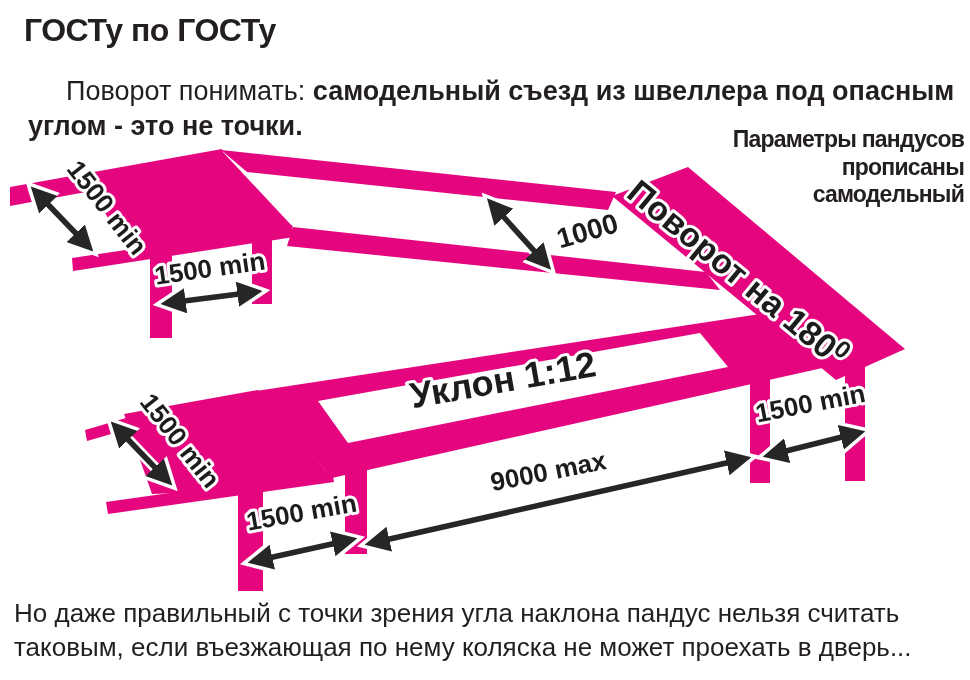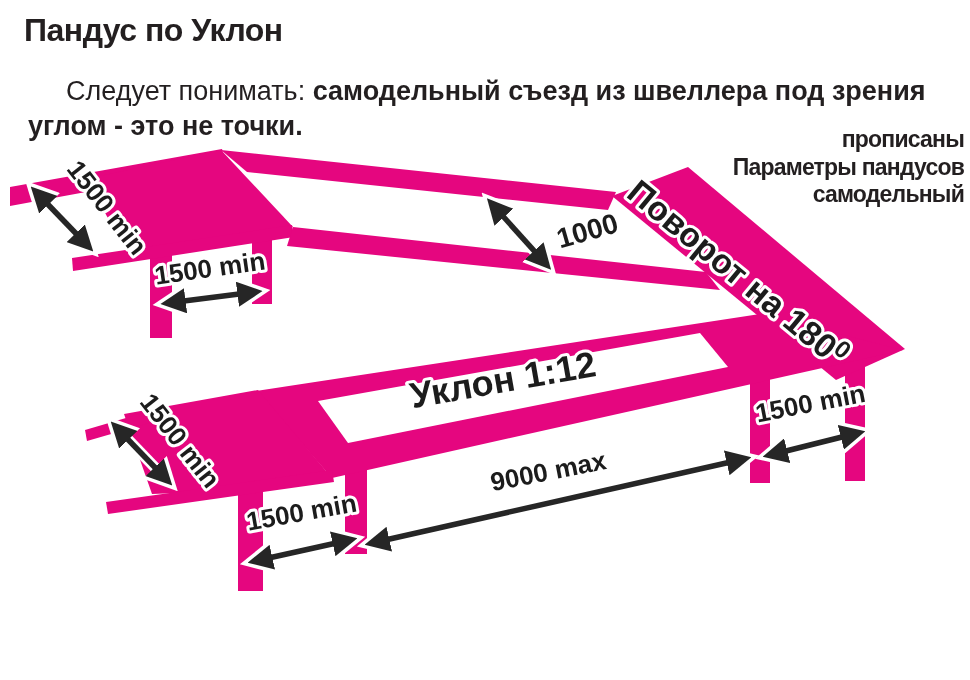--- a/index.html
+++ b/index.html
@@ -16,30 +16,30 @@
   svg text{font-family:"Liberation Sans",sans-serif;font-weight:bold;fill:#1c1c1c;
            paint-order:stroke;stroke:#ffffff;stroke-width:6px;stroke-linejoin:round;}
   .ab{stroke:#262626;stroke-width:5.5px;fill:none;}
   .aw{stroke:#ffffff;stroke-width:11px;fill:none;}
 </style>
 </head>
 <body>
 
 <div class="page">
 
-  <div class="title">Пандус по Уклон</div>
+  <div class="title">ГОСТу по ГОСТу</div>
 
   <div class="intro">
-    <div class="l1"><span>Следует понимать: </span><b>самодельный съезд из швеллера под зрения</b></div>
+    <div class="l1"><span>Поворот понимать: </span><b>самодельный съезд из швеллера под опасным</b></div>
     <div class="l2"><b>углом - это не точки.</b></div>
   </div>
 
   <div class="note">
+    <div>Параметры пандусов</div>
     <div>прописаны</div>
-    <div>Параметры пандусов</div>
     <div>самодельный</div>
   </div>
 
   <svg width="970" height="680" viewBox="0 0 970 680" style="position:absolute;left:0;top:0;">
     <defs>
       <marker id="hb" viewBox="0 0 10 10" refX="7" refY="5" markerWidth="4.6" markerHeight="4.6" orient="auto-start-reverse">
         <path d="M0 0 L10 5 L0 10 z" fill="#262626"></path>
       </marker>
       <marker id="hw" viewBox="-2 -2 14 14" refX="5.4" refY="5" markerWidth="3" markerHeight="3" orient="auto-start-reverse">
         <path d="M-2 -2 L12 5 L-2 12 z" fill="#ffffff"></path>
@@ -108,14 +108,18 @@
         <tspan>Поворот на 180</tspan><tspan dy="-12" font-size="24">0</tspan>
       </text>
       <text font-size="36" text-anchor="middle" transform="translate(505,392) rotate(-10)">Уклон 1:12</text>
       <text font-size="26" text-anchor="middle" transform="translate(550,480) rotate(-11)">9000 max</text>
       <text font-size="26" text-anchor="middle" transform="translate(812,412) rotate(-11)">1500 min</text>
       <text font-size="26" text-anchor="middle" transform="translate(173,446) rotate(52)">1500 min</text>
       <text font-size="26" text-anchor="middle" transform="translate(303,521) rotate(-10)">1500 min</text>
     </g>
   </svg>
 
+  <div class="footer">
+    <div>Но даже правильный с точки зрения угла наклона пандус нельзя считать</div>
+    <div>таковым, если въезжающая по нему коляска не может проехать в дверь...</div>
+  </div>
 
 </div>
 
 </body></html>

